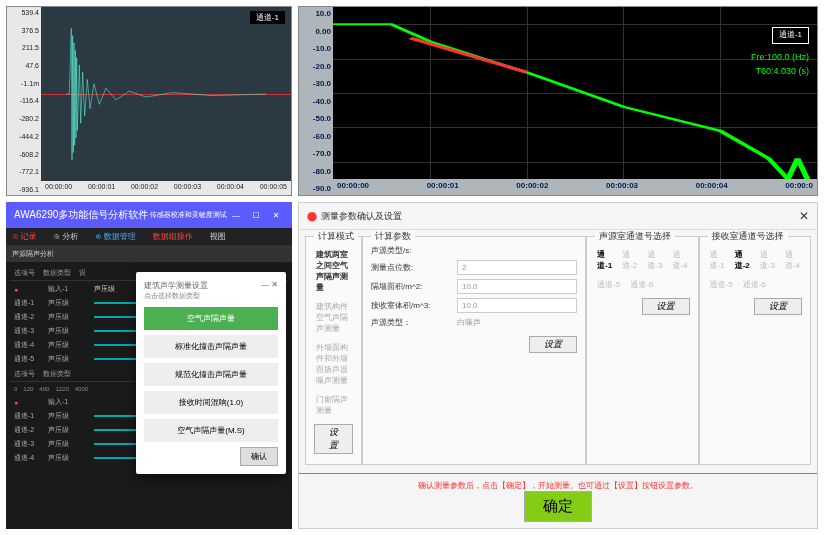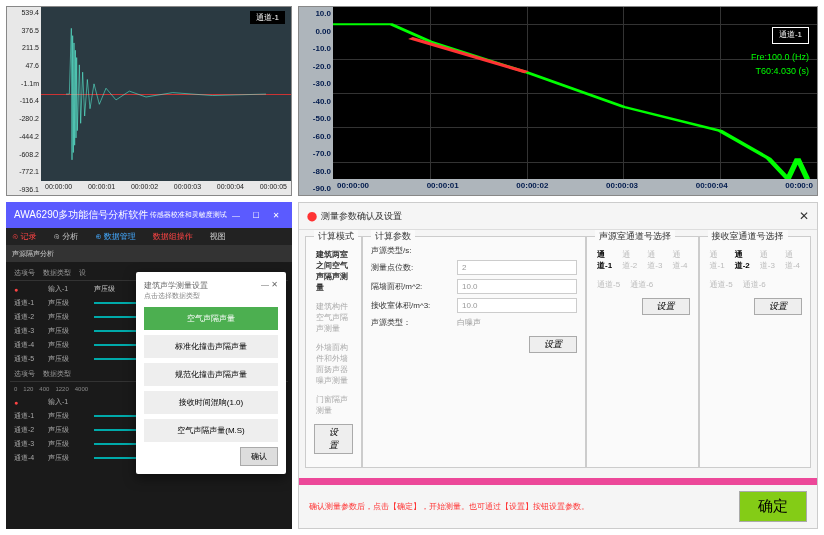--- a/index.html
+++ b/index.html
@@ -62,21 +62,21 @@
 .q4-mode-item { padding: 4px 2px; color: #aaa; cursor: pointer; font-size: 8px; }
 .q4-mode-item.active { color: #333; font-weight: bold; }
 .q4-param-row { display: flex; align-items: center; gap: 6px; margin-bottom: 4px; }
 .q4-param-label { width: 80px; font-size: 8px; }
 .q4-param-input { flex: 1; border: 1px solid #ccc; padding: 2px 4px; font-size: 8px; color: #999; background: #fff; }
 .q4-param-text { color: #999; font-size: 8px; }
 .q4-set-btn { float: right; padding: 1px 14px; background: #eee; border: 1px solid #aaa; cursor: pointer; font-size: 9px; margin-top: 4px; font-style: italic; }
 .q4-ch-row { display: flex; gap: 10px; padding: 4px 2px; font-size: 8px; }
 .q4-ch { color: #bbb; cursor: pointer; }
 .q4-ch.active { color: #000; font-weight: bold; }
-.q4-footer { padding: 6px 10px; display: flex; justify-content: space-between; align-items: center; border-top: 7px solid #ec4899; }
+.q4-footer { padding: 6px 10px; display: flex; justify-content: space-between; align-items: center; border-top: 1px solid #ec4899; flex-direction: column; }
 .q4-footer-hint { color: #f33; font-size: 8px; }
 .q4-confirm { padding: 5px 18px; background: #84cc16; border: 1px solid #aaa; cursor: pointer; font-size: 15px; }
 .close-x { cursor: pointer; font-size: 12px; }
 </style>
 </head>
 <body>
 
 <div class="q1">
   <div class="q1-yaxis">
     <span>539.4</span>

